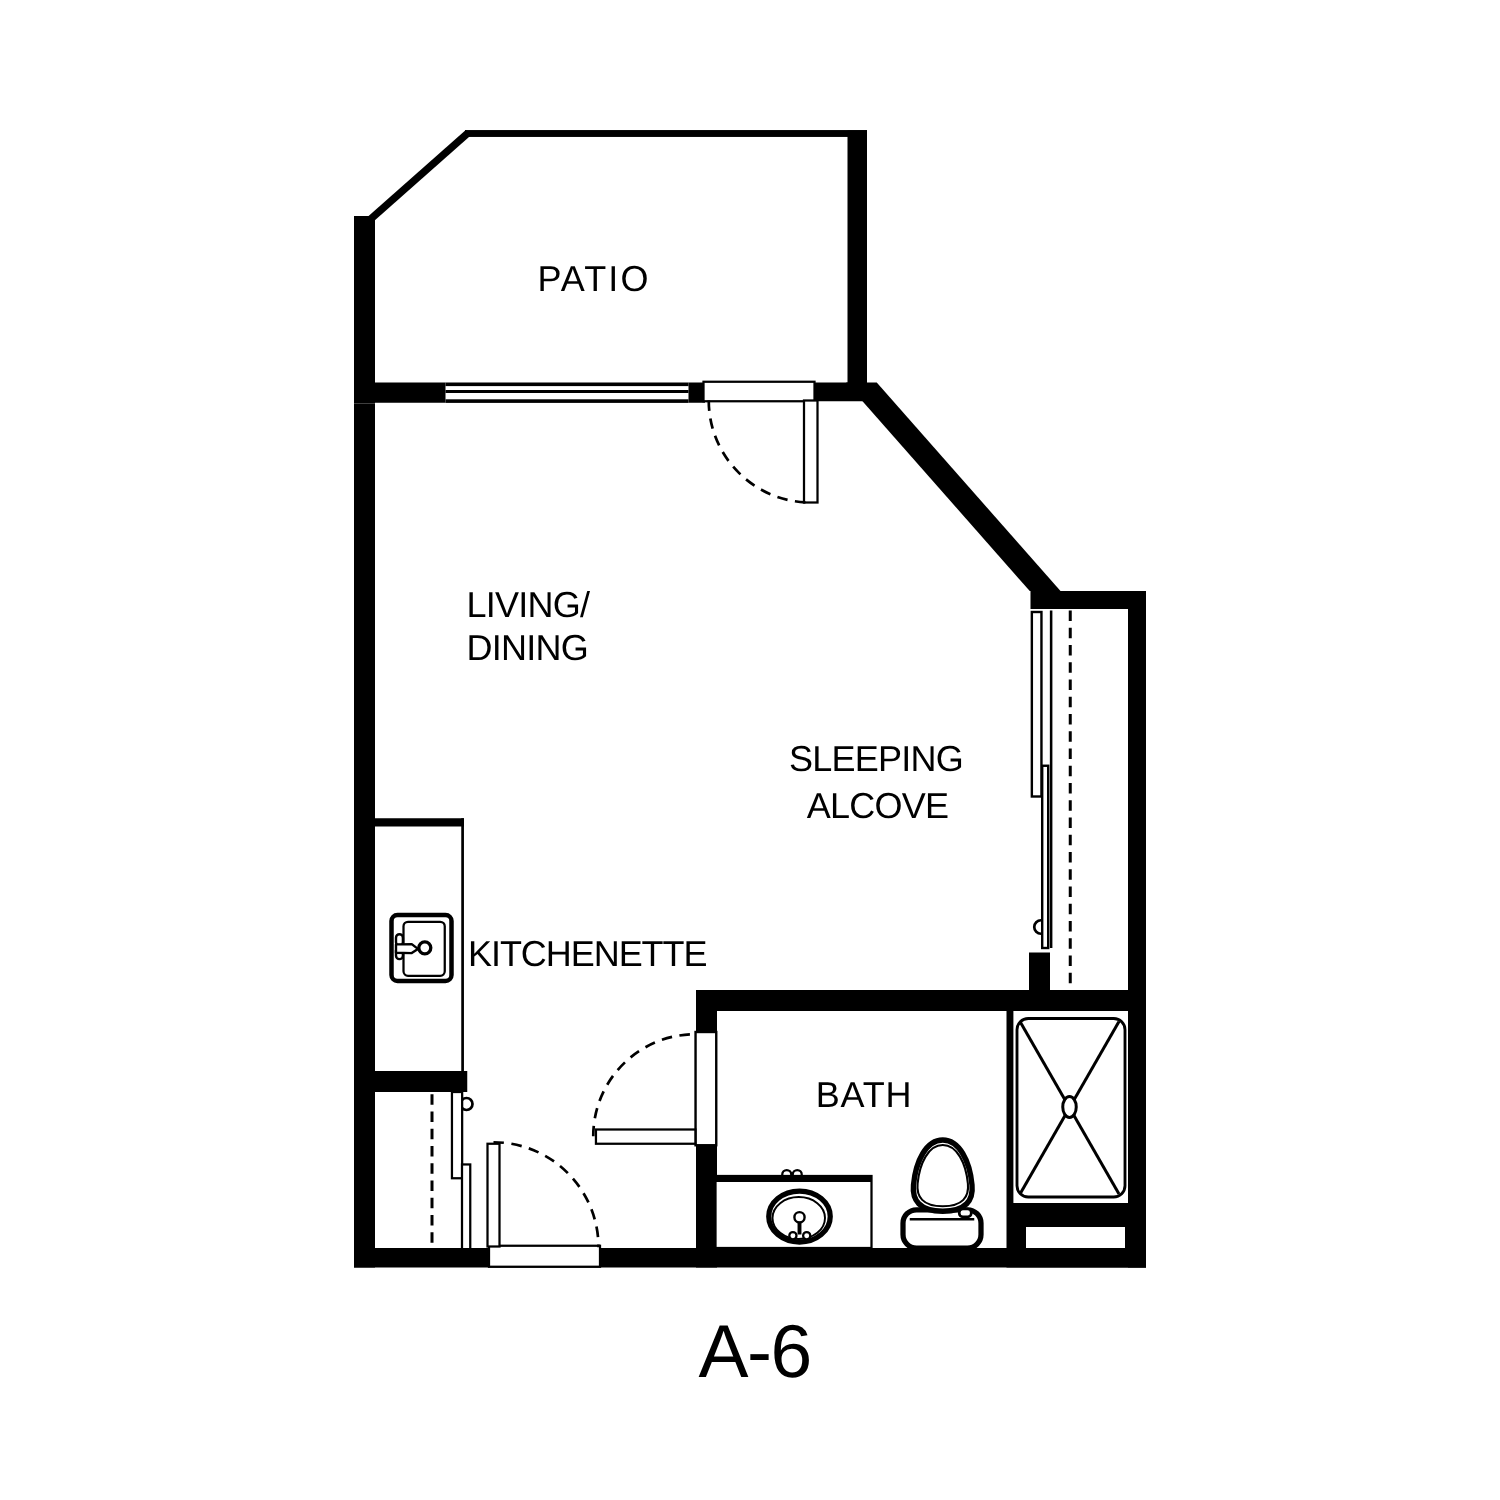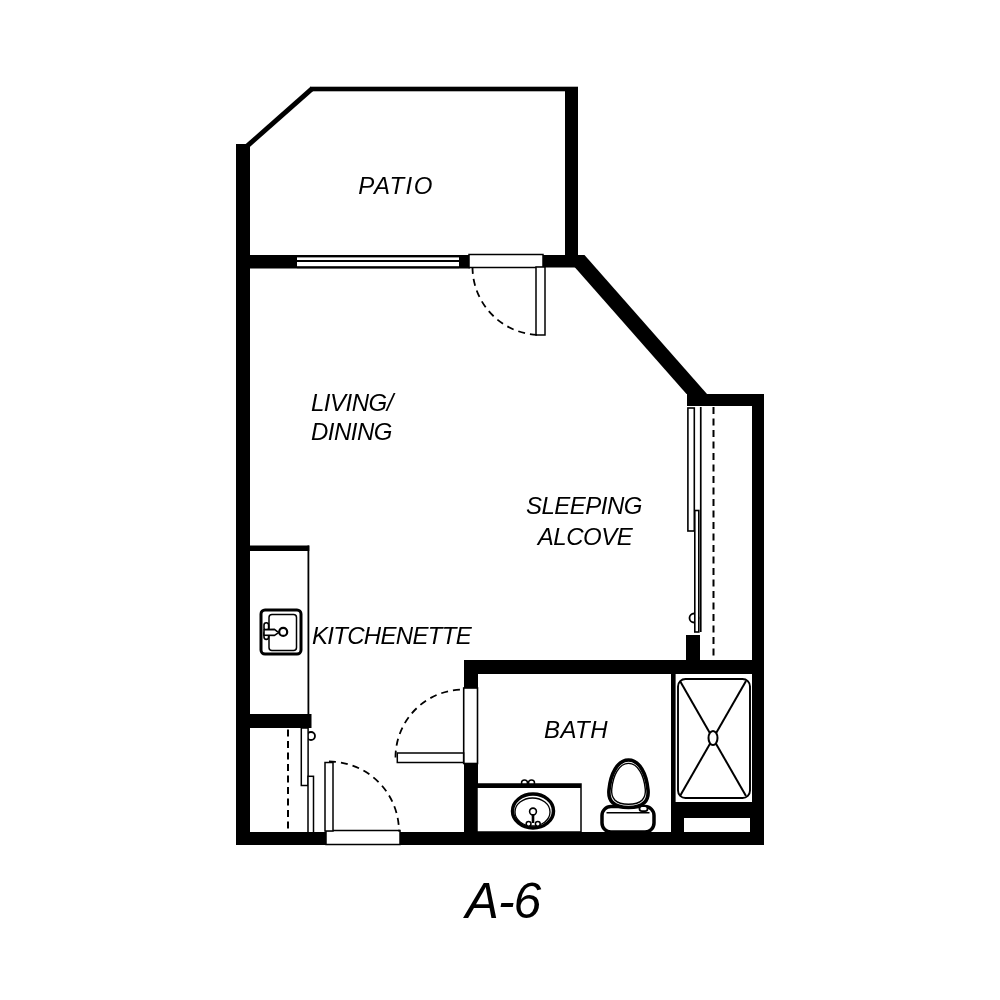--- a/index.html
+++ b/index.html
@@ -1,16 +1,16 @@
 <!DOCTYPE html>
 <html><head>
 <meta charset="utf-8">
 <style>
   html,body{margin:0;padding:0;background:#fff;}
-  .plan{width:872px;height:1000px;position:relative;font-style:italic;}
+  .plan{width:872px;height:1000px;position:relative;}
   text{font-family:"Liberation Sans",sans-serif;fill:#000;}
   .lbl{font-size:24px;letter-spacing:-0.5px;}
   .big{font-size:50px;letter-spacing:-1px;}
 </style>
 </head>
 <body>
 <div class="plan">
 <svg width="1000" height="1000" viewBox="0 0 1000 1000">
 <rect x="0" y="0" width="1000" height="1000" fill="#ffffff"></rect>
 

